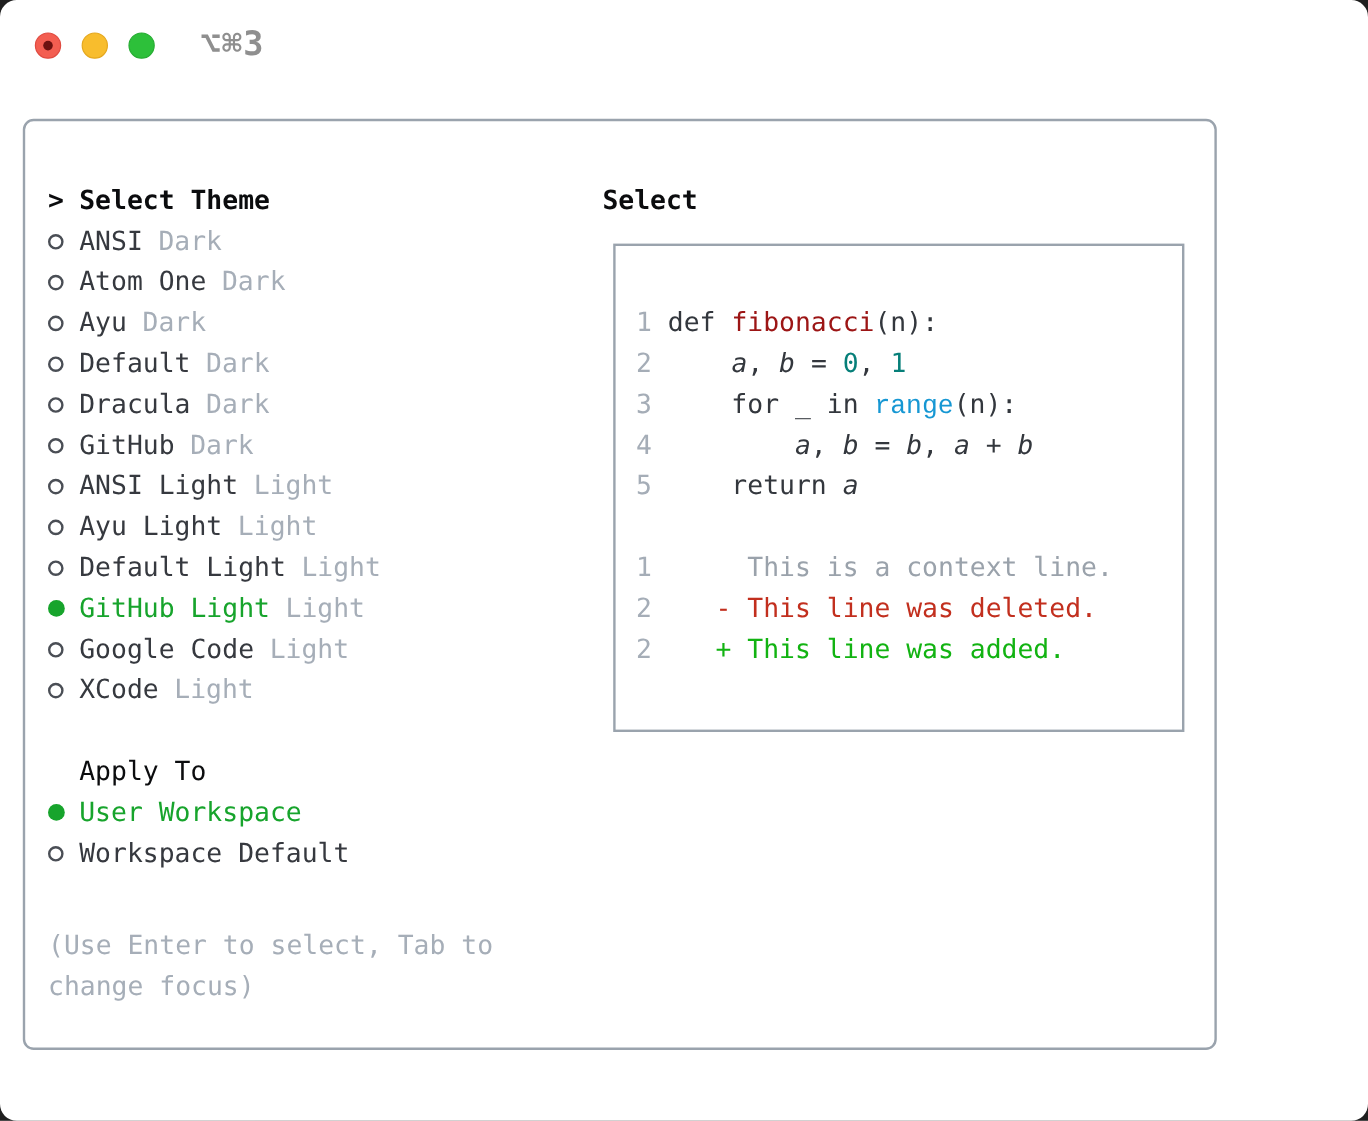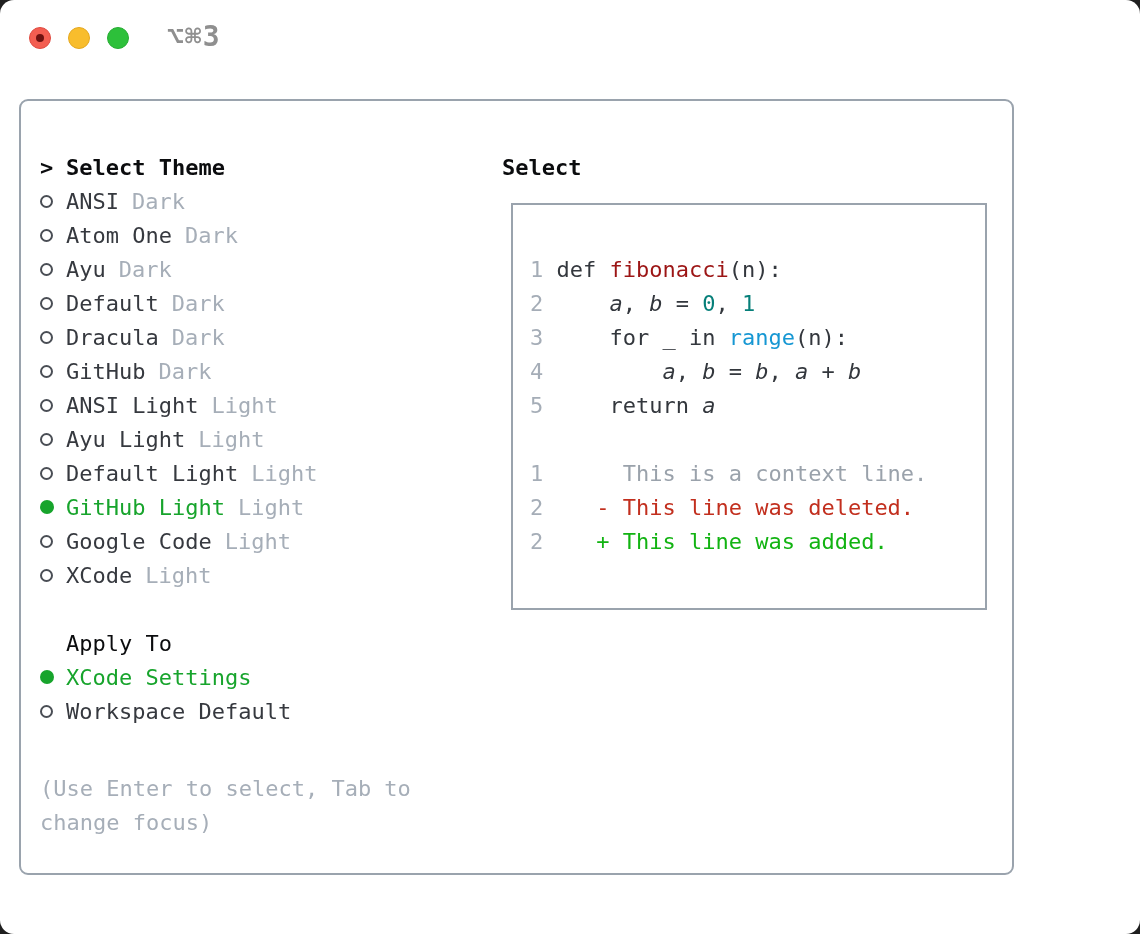--- a/index.html
+++ b/index.html
@@ -72,21 +72,21 @@
   }
   .code{
     margin:0;padding:48px 0 0 17px;font-size:22px;line-height:34px;
     font-family:"DejaVu Sans Mono","Liberation Mono",monospace;
   }
   .code-line{white-space:pre;height:34px;}
   .ln{color:var(--line-number);}
   .tok-text{color:var(--code-text);}
   .tok-func{color:var(--func);}
   .tok-num{color:var(--num);}
-  .tok-builtin{color:var(--builtin);}
+  .tok-builtin{color:var(--builtin);font-family:Liberation Mono, monospace;}
   .tok-var{color:var(--code-text);font-style:italic;}
   .diff-context{color:var(--diff-context);text-align:right;}
   .diff-del{color:var(--diff-del);}
   .diff-add{color:var(--diff-add);}
 </style>
 </head>
 <body>
 
 <div class="window">
 
@@ -116,21 +116,21 @@
           <div class="row"><span class="radio"></span><span class="theme-name">ANSI Light</span><span class="theme-variant">Light</span></div>
           <div class="row"><span class="radio"></span><span class="theme-name">Ayu Light</span><span class="theme-variant">Light</span></div>
           <div class="row"><span class="radio"></span><span class="theme-name">Default Light</span><span class="theme-variant">Light</span></div>
           <div class="row"><span class="radio selected"></span><span class="theme-name selected">GitHub Light</span><span class="theme-variant">Light</span></div>
           <div class="row"><span class="radio"></span><span class="theme-name">Google Code</span><span class="theme-variant">Light</span></div>
           <div class="row"><span class="radio"></span><span class="theme-name">XCode</span><span class="theme-variant">Light</span></div>
         </div>
       <div class="row spacer"></div>
       <div class="row apply-hdr">Apply To</div>
       <div id="apply-list">
-          <div class="row"><span class="radio selected"></span><span class="opt-label selected">XCode Settings</span></div>
+          <div class="row"><span class="radio selected"></span><span class="opt-label selected">User Workspace</span></div>
           <div class="row"><span class="radio"></span><span class="opt-label">Workspace Default</span></div>
         </div>
       <div class="hint">(Use Enter to select, Tab to change focus)</div>
     </div>
 
     <div class="preview-header">Select</div>
 
     <div class="preview-box">
       <pre class="code" id="code"><div class="code-line"><span class="ln">1</span><span class="tok-text"> def </span><span class="tok-func">fibonacci</span><span class="tok-text">(n):</span></div><div class="code-line"><span class="ln">2</span><span class="tok-text">     </span><span class="tok-var">a</span><span class="tok-text">, </span><span class="tok-var">b</span><span class="tok-text"> = </span><span class="tok-num">0</span><span class="tok-text">, </span><span class="tok-num">1</span></div><div class="code-line"><span class="ln">3</span><span class="tok-text">     for _ in </span><span class="tok-builtin">range</span><span class="tok-text">(n):</span></div><div class="code-line"><span class="ln">4</span><span class="tok-text">         </span><span class="tok-var">a</span><span class="tok-text">, </span><span class="tok-var">b</span><span class="tok-text"> = </span><span class="tok-var">b</span><span class="tok-text">, </span><span class="tok-var">a</span><span class="tok-text"> + </span><span class="tok-var">b</span></div><div class="code-line"><span class="ln">5</span><span class="tok-text">     return </span><span class="tok-var">a</span></div><div class="code-line"> </div><div class="code-line"><span class="ln">1</span><span class="diff-context">      This is a context line.</span></div><div class="code-line"><span class="ln">2</span><span class="diff-del">    - This line was deleted.</span></div><div class="code-line"><span class="ln">2</span><span class="diff-add">    + This line was added.</span></div></pre>
     </div>

